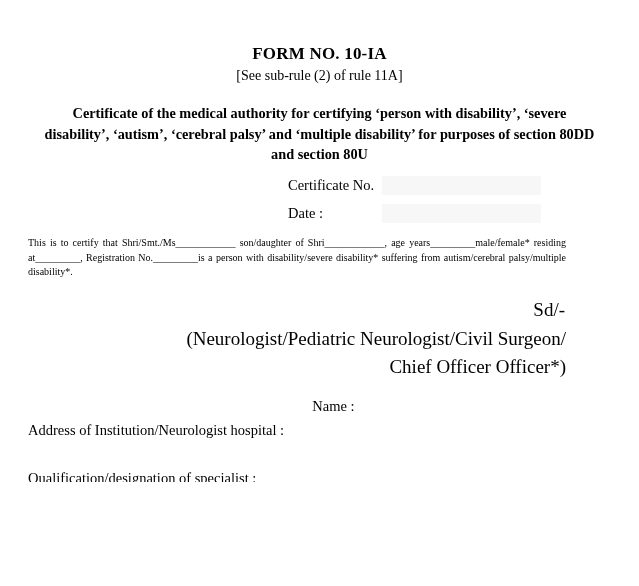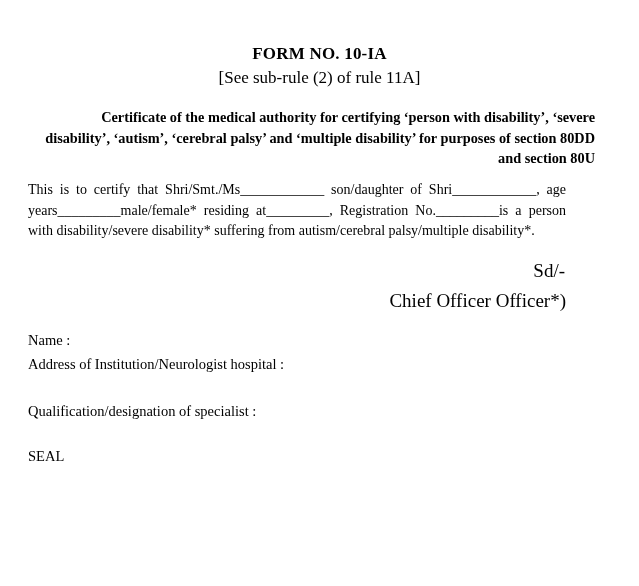--- a/index.html
+++ b/index.html
@@ -27,28 +27,28 @@
     text-align: center;
     margin-top: 44px;
   }
   .form-title {
     font-size: 17px;
     font-weight: bold;
     letter-spacing: 0.2px;
     line-height: 1.15;
   }
   .form-subtitle {
-    font-size: 17px;
+    font-size: 14px;
     line-height: 1.35;
     margin-top: 3px;
   }
   
   .cert-heading {
     margin: 18px 44px 0 44px;
-    text-align: right;
+    text-align: center;
     font-size: 14.3px;
     font-weight: bold;
     line-height: 1.42;
   }
   
   .field-rows {
     margin-top: 10px;
     padding-left: 288px;
   }
   .field-row {
@@ -74,21 +74,21 @@
     font-size: 14px;
     color: #000;
     box-sizing: border-box;
   }
   
   .body-wrap {
     margin: 12px 28px 0 28px;
     width: 538px;
   }
   .para {
-    font-size: 14px;
+    font-size: 10px;
     line-height: 1.45;
     text-align: justify;
     text-justify: inter-word;
     margin: 0;
   }
   .para-1 { margin-bottom: 2px; }
   .para-2 { margin-bottom: 2px; }
   .para-3 { }
   
   .para-3 .force-justify {
@@ -110,41 +110,52 @@
   }
   
   .bottom {
     margin: 16px 0 0 28px;
     font-size: 14.5px;
     line-height: 1.45;
   }
   .bline { margin: 0 0 4px 0; }
   .bline.gap-lg { margin-bottom: 26px; }
   .bline.gap-md { margin-bottom: 24px; }
-  .bline.gap-sm { margin-bottom: 3px; }
+  .bline.gap-sm { margin-bottom: 3px; text-align: center; }
 </style>
 </head>
 <body>
 
 <div class="page">
 
   <div class="title-block">
     <div class="form-title">FORM NO. 10-IA</div>
     <div class="form-subtitle">[See sub-rule (2) of rule 11A]</div>
   </div>
 
   <div class="cert-heading">Certificate of the medical authority for certifying ‘person with disability’, ‘severe disability’, ‘autism’, ‘cerebral palsy’ and ‘multiple disability’ for purposes of section 80DD and section 80U</div>
 
+  <div class="field-rows">
+    <div class="field-row">
+      <span class="field-label">Certificate No.</span>
+      <input class="field-box" type="text" value="" style="">
+    </div>
+    <div class="field-row">
+      <span class="field-label">Date :</span>
+      <input class="field-box" type="text" value="" style="">
+    </div>
+  </div>
 
   <div class="body-wrap">
     <p class="para para-1">This is to certify that Shri/Smt./Ms____________ son/daughter of Shri____________, age years_________male/female* residing at_________, Registration No._________is a person with disability/severe disability* suffering from autism/cerebral palsy/multiple disability*.</p>
   </div>
 
   <div class="sign-block">
     <div class="sd-line">Sd/-</div>
+    <div class="sign-auth">(Neurologist/Pediatric Neurologist/Civil Surgeon/</div>
     <div class="sign-auth">Chief Officer Officer*)</div>
   </div>
 
   <div class="bottom">
     <p class="bline gap-sm">Name :</p>
     <p class="bline gap-lg">Address of Institution/Neurologist hospital :</p>
     <p class="bline gap-md">Qualification/designation of specialist :</p>
     <p class="bline gap-md">SEAL</p>
 
   </div>

